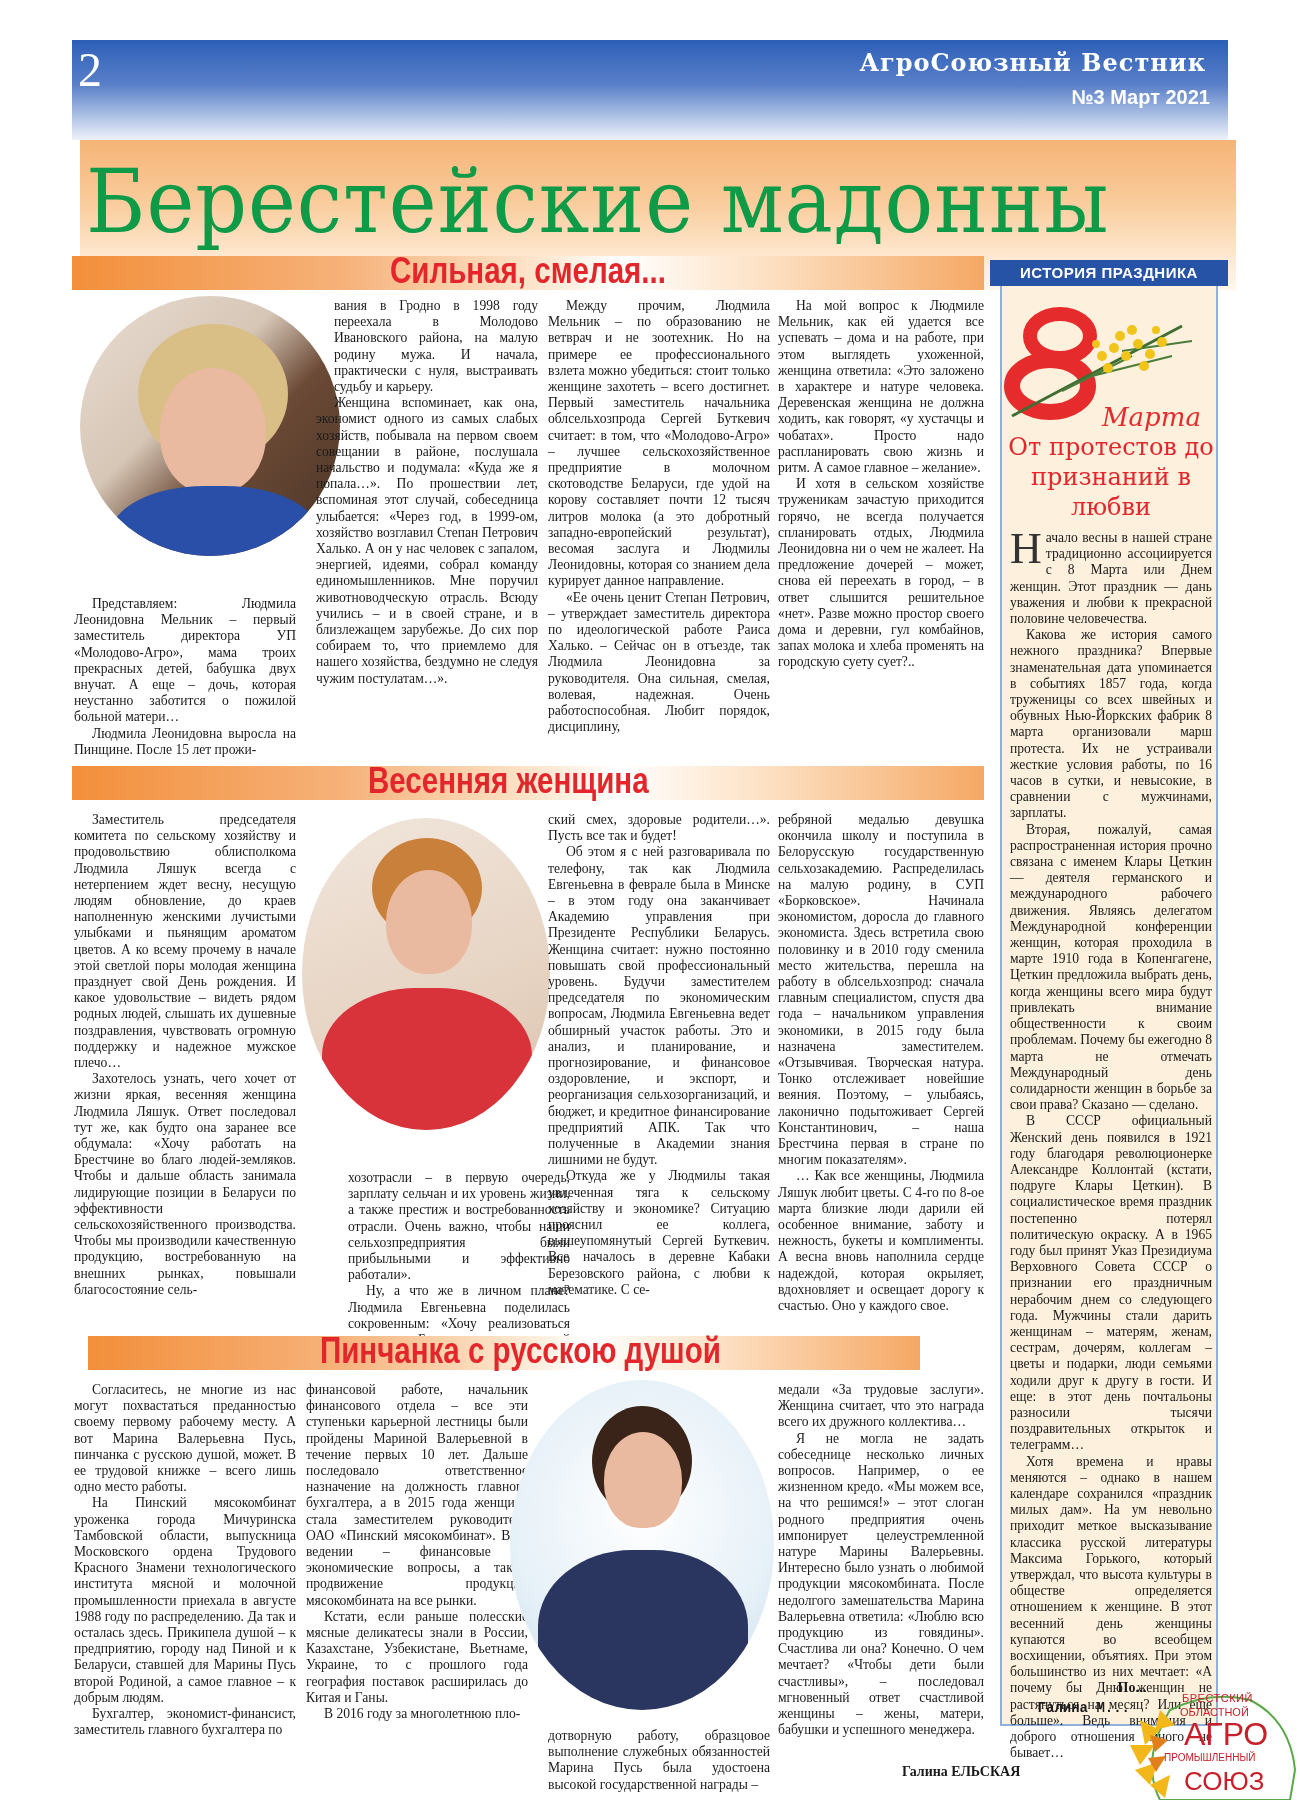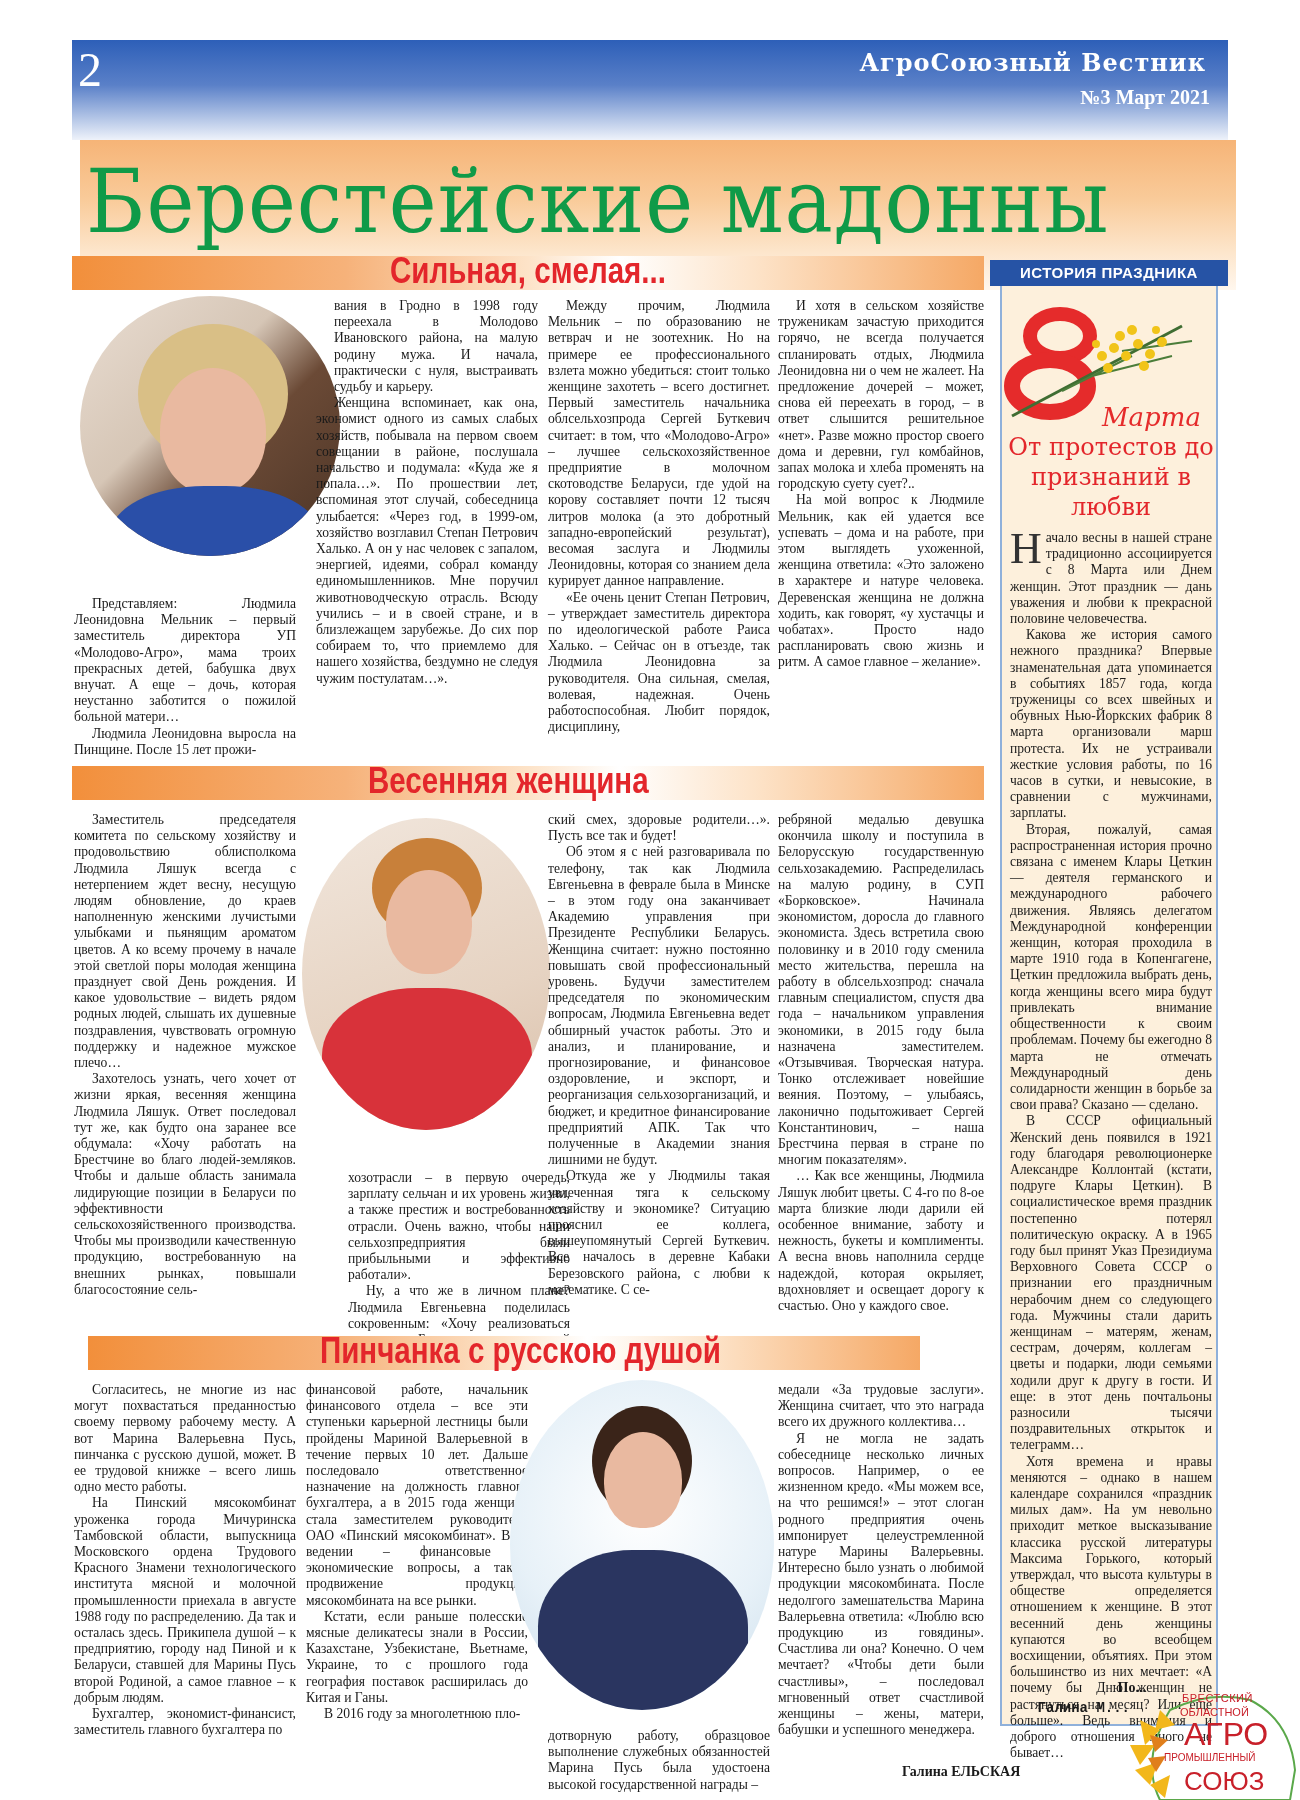--- a/index.html
+++ b/index.html
@@ -6,21 +6,21 @@
   html, body { width: 1300px; height: 1800px; background: #ffffff; overflow: hidden; }
   body { position: relative; font-family: "Liberation Serif", serif; color: #1a1a1a; }
 
   .page { position: absolute; left: 72px; top: 40px; width: 1156px; height: 1750px; }
 
   
   .masthead { position: absolute; left: 0; top: 0; width: 1156px; height: 100px;
     background: linear-gradient(to bottom, #2d5fb8 0%, #5a80c8 45%, #b8c9e8 80%, #eef2fa 100%); }
   .page-num { position: absolute; left: 6px; top: 2px; font-family: "Liberation Serif", serif; font-size: 48px; color: #fff; }
   .paper-name { position: absolute; right: 22px; top: 8px; font-family: "DejaVu Serif", serif; font-weight: bold; font-size: 24px; color: #fff; letter-spacing: 1px; }
-  .issue { position: absolute; right: 18px; top: 46px; font-family: Liberation Serif, serif; font-weight: bold; font-size: 20px; color: #fff; }
+  .issue { position: absolute; right: 18px; top: 46px; font-family: Liberation Sans, sans-serif; font-weight: bold; font-size: 20px; color: #fff; }
 
   .title-band { position: absolute; left: 8px; top: 100px; width: 1156px; height: 150px;
     background: linear-gradient(to bottom, #f6b477 0%, #f9cb9a 40%, #fde6cc 75%, #fff7ee 100%); }
   .main-title { position: absolute; left: 6px; top: 10px; font-family: "DejaVu Serif", serif; font-size: 88px; color: #0f9a48; letter-spacing: 1px; white-space: nowrap; transform: scaleX(0.92); transform-origin: left; }
 
   
   .sec-bar { position: absolute; height: 34px;
     background: linear-gradient(to right, #f28f3b 0%, #f6b27a 30%, #fde3c8 50%, #fff 60%, #fde3c8 75%, #f5a865 100%); }
   .sec-title { position: absolute; top: -6px; font-family: "Liberation Sans", sans-serif; font-weight: bold; font-size: 36px; color: #e3262b; white-space: nowrap; transform: scaleX(0.82); transform-origin: left; }
 
@@ -86,22 +86,22 @@
   </div>
   <div class="col" style="left:244px; top:258px; width:222px; padding-left:0;">
     <p class="noindent" style="padding-left:18px;">вания в Гродно в 1998 году переехала в Молодово Ивановского района, на малую родину мужа. И начала, практически с нуля, выстраивать судьбу и карьеру.</p>
     <p>Женщина вспоминает, как она, экономист одного из самых слабых хозяйств, побывала на первом своем совещании в районе, послушала начальство и подумала: «Куда же я попала…». По прошествии лет, вспоминая этот случай, собеседница улыбается: «Через год, в 1999-ом, хозяйство возглавил Степан Петрович Халько. А он у нас человек с запалом, энергией, идеями, собрал команду единомышленников. Мне поручил животноводческую отрасль. Всюду учились – и в своей стране, и в близлежащем зарубежье. До сих пор собираем то, что приемлемо для нашего хозяйства, бездумно не следуя чужим постулатам…».</p>
   </div>
   <div class="col" style="left:476px; top:258px; width:222px;">
     <p>Между прочим, Людмила Мельник – по образованию не ветврач и не зоотехник. Но на примере ее профессионального взлета можно убедиться: стоит только женщине захотеть – всего достигнет. Первый заместитель начальника облсельхозпрода Сергей Буткевич считает: в том, что «Молодово-Агро» – лучшее сельскохозяйственное предприятие в молочном скотоводстве Беларуси, где удой на корову составляет почти 12 тысяч литров молока (а это добротный западно-европейский результат), весомая заслуга и Людмилы Леонидовны, которая со знанием дела курирует данное направление.</p>
     <p>«Ее очень ценит Степан Петрович, – утверждает заместитель директора по идеологической работе Раиса Халько. – Сейчас он в отъезде, так Людмила Леонидовна за руководителя. Она сильная, смелая, волевая, надежная. Очень работоспособная. Любит порядок, дисциплину,</p>
   </div>
   <div class="col" style="left:706px; top:258px; width:206px;">
+    <p>На мой вопрос к Людмиле Мельник, как ей удается все успевать – дома и на работе, при этом выглядеть ухоженной, женщина ответила: «Это заложено в характере и натуре человека. Деревенская женщина не должна ходить, как говорят, «у хустачцы и чобатах». Просто надо распланировать свою жизнь и ритм. А самое главное – желание».</p>
     <p>И хотя в сельском хозяйстве труженикам зачастую приходится горячо, не всегда получается спланировать отдых, Людмила Леонидовна ни о чем не жалеет. На предложение дочерей – может, снова ей переехать в город, – в ответ слышится решительное «нет». Разве можно простор своего дома и деревни, гул комбайнов, запах молока и хлеба променять на городскую суету сует?..</p>
-    <p>На мой вопрос к Людмиле Мельник, как ей удается все успевать – дома и на работе, при этом выглядеть ухоженной, женщина ответила: «Это заложено в характере и натуре человека. Деревенская женщина не должна ходить, как говорят, «у хустачцы и чобатах». Просто надо распланировать свою жизнь и ритм. А самое главное – желание».</p>
   </div>
 
   <div class="sec-bar" style="left:0; top:726px; width:912px;">
     <div class="sec-title" style="left:296px;">Весенняя женщина</div>
   </div>
 
   <div class="col" style="left:2px; top:772px; width:222px;">
     <p>Заместитель председателя комитета по сельскому хозяйству и продовольствию облисполкома Людмила Ляшук всегда с нетерпением ждет весну, несущую людям обновление, до краев наполненную женскими лучистыми улыбками и пьянящим ароматом цветов. А ко всему прочему в начале этой светлой поры молодая женщина празднует свой День рождения. И какое удовольствие – видеть рядом родных людей, слышать их душевные поздравления, чувствовать огромную поддержку и надежное мужское плечо…</p>
     <p>Захотелось узнать, чего хочет от жизни яркая, весенняя женщина Людмила Ляшук. Ответ последовал тут же, как будто она заранее все обдумала: «Хочу работать на Брестчине во благо людей-земляков. Чтобы и дальше область занимала лидирующие позиции в Беларуси по эффективности сельскохозяйственного производства. Чтобы мы производили качественную продукцию, востребованную на внешних рынках, повышали благосостояние сель-</p>
   </div>

